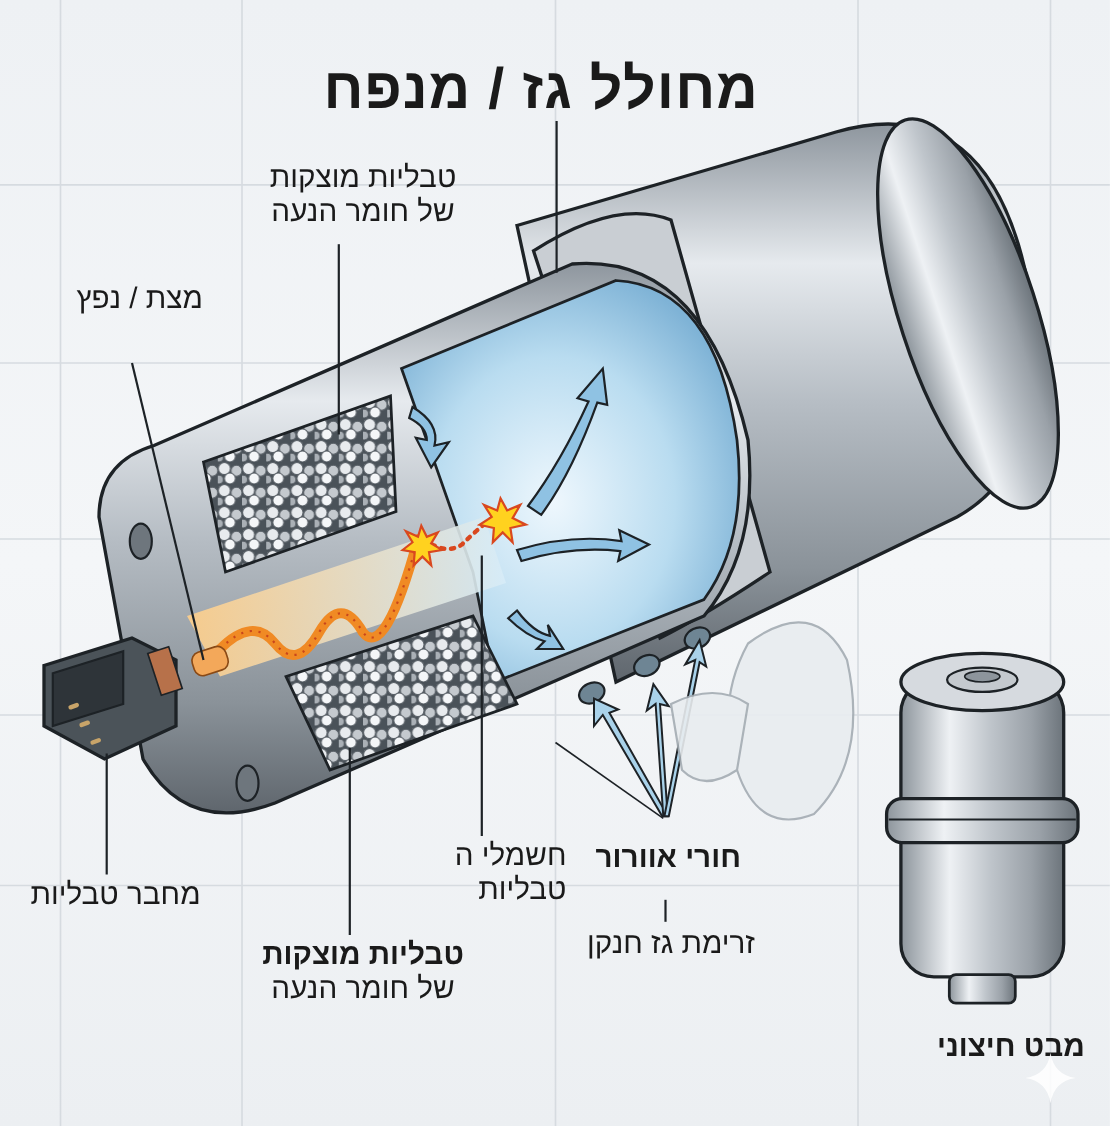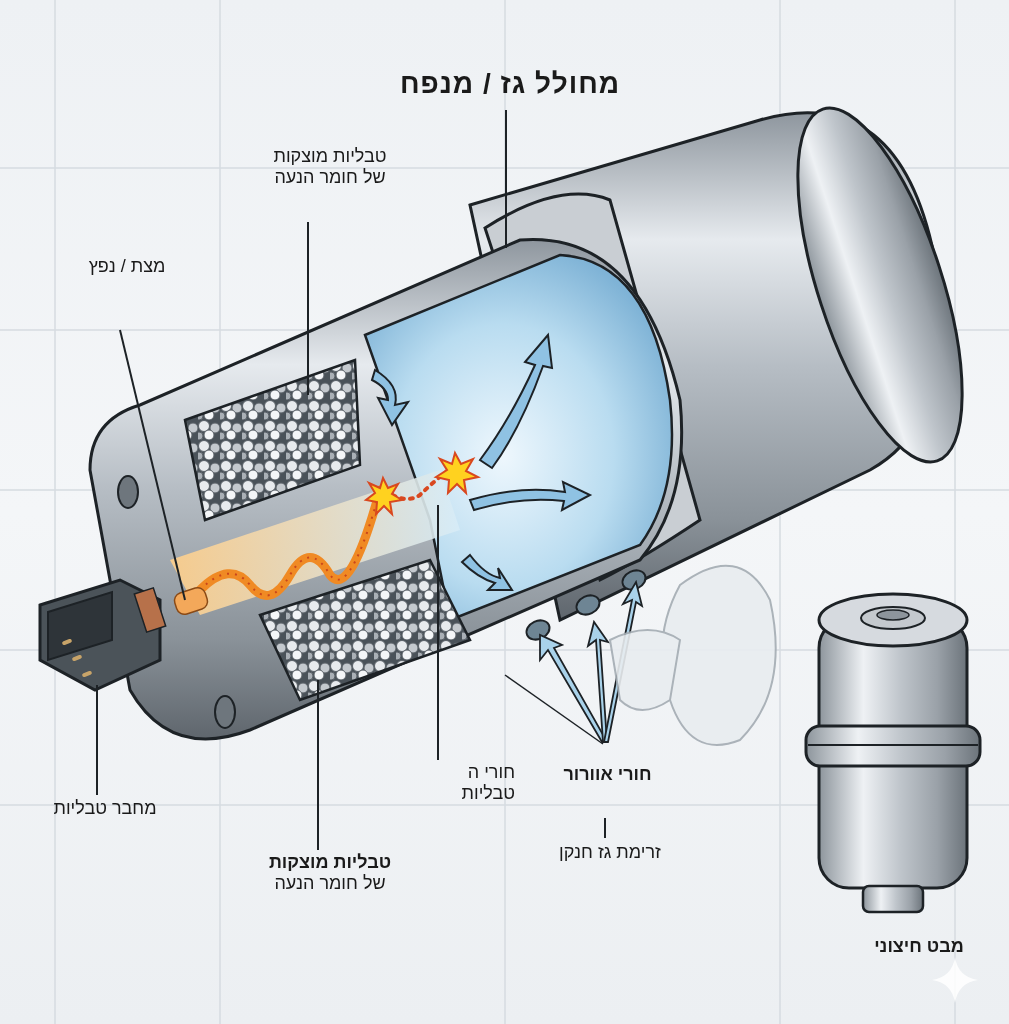--- a/index.html
+++ b/index.html
@@ -1,22 +1,22 @@
 <!DOCTYPE html>
 <html><head>
 <meta charset="utf-8">
 <style>
   html,body{margin:0;padding:0;}
   body{width:1009px;height:1024px;position:relative;overflow:hidden;
        background:linear-gradient(180deg,#eef1f4 0%,#f4f6f8 50%,#eceff2 100%);
        font-family:"Liberation Sans",sans-serif;color:#1a1a1a;}
   .grid{position:absolute;inset:0;pointer-events:none;}
   .lbl{position:absolute;direction:rtl;text-align:center;white-space:nowrap;line-height:1.15;}
-  .title{font-size:28px;font-weight:bold;top:52px;left:330px;width:360px;letter-spacing:1px;margin-top:16px;}
-  .t26{font-size:18px;}
+  .title{font-size:52px;font-weight:bold;top:52px;left:330px;width:360px;letter-spacing:1px;}
+  .t26{font-size:27px;}
   .bold{font-weight:bold;}
   svg.art{position:absolute;left:0;top:0;}
   .ltr{direction:ltr;display:block;}
 </style>
 </head>
 <body>
 
 <svg class="grid" width="1009" height="1024">
   <g stroke="#d6dbe0" stroke-width="1.5" fill="none">
     <line x1="0" y1="168" x2="1009" y2="168"></line>
@@ -167,21 +167,21 @@
 </div>
 
 <div class="lbl t26" style="top:798px;left:0px;width:210px;">מחבר טבליות</div>
 
 <div class="lbl t26 bold" style="top:852px;left:205px;width:250px;">
   <span class="ltr" style="direction:rtl">טבליות מוצקות</span>
   <span class="ltr" style="direction:rtl;font-weight:normal">של חומר הנעה</span>
 </div>
 
 <div class="lbl t26" style="top:762px;left:395px;width:120px;text-align:right;">
-  <span class="ltr" style="direction:rtl">חורי ה</span>
+  <span class="ltr" style="direction:rtl">חשמלי ה</span>
   <span class="ltr" style="direction:rtl">טבליות</span>
 </div>
 
 <div class="lbl t26" style="top:764px;left:520px;width:175px;font-weight:bold;">חורי אוורור</div>
 
 <div class="lbl t26" style="top:842px;left:510px;width:200px;">זרימת גז חנקן</div>
 
 <div class="lbl t26 bold" style="top:936px;left:824px;width:190px;">מבט חיצוני</div>
 
 <svg style="position:absolute;left:930px;top:955px;" width="50" height="50">

